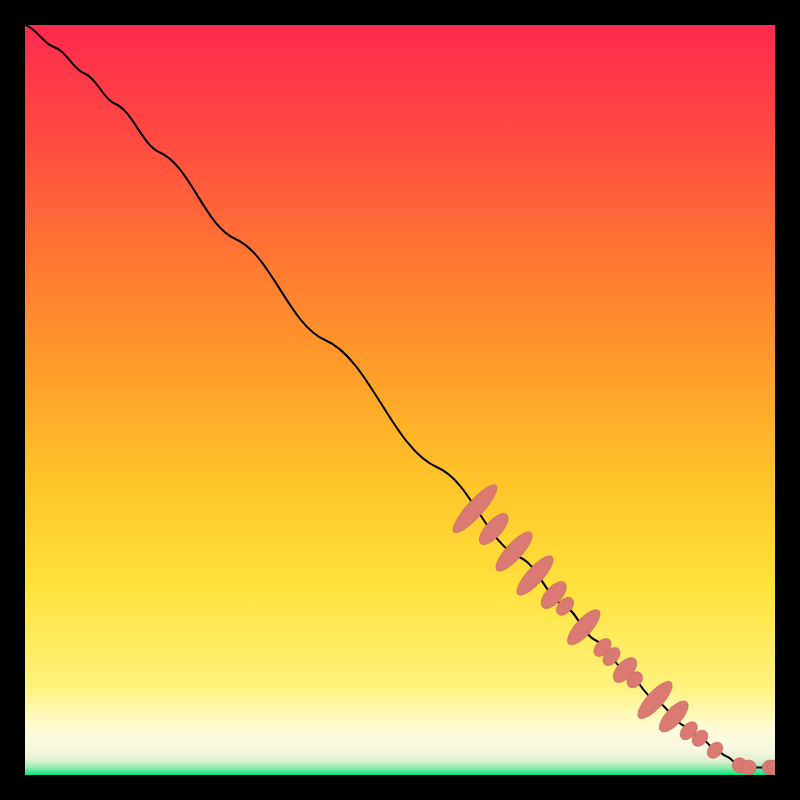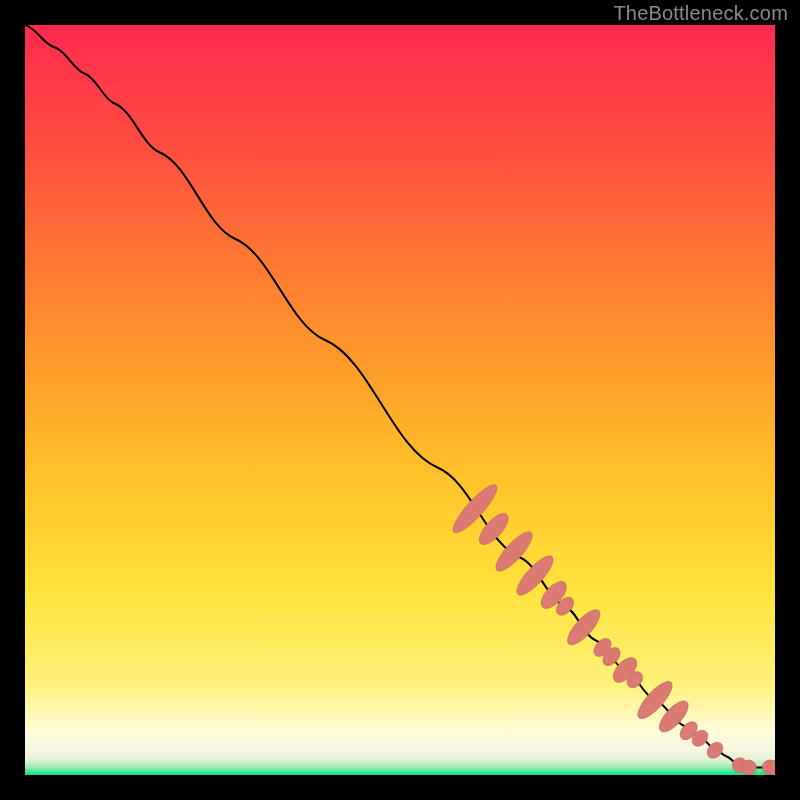--- a/index.html
+++ b/index.html
@@ -33,21 +33,20 @@
     height: 750px;
     overflow: hidden;
   }
   svg { display: block; }
 </style>
 </head>
 <body>
 
 <div class="stage">
 
-  <div class="attribution">TheBottleneck.com</div>
 
   <div class="plot-area">
     <svg id="chart-svg" width="750" height="750" viewBox="0 0 750 750" preserveAspectRatio="none">
       <defs>
         <linearGradient id="bg-grad" x1="0" y1="1" x2="0" y2="0">
             <stop offset="0.00%" stop-color="#00e57f"></stop>
             <stop offset="1.00%" stop-color="#96ecb0"></stop>
             <stop offset="2.00%" stop-color="#e3f1d2"></stop>
             <stop offset="3.50%" stop-color="#f8f7e0"></stop>
             <stop offset="6.00%" stop-color="#fffbd7"></stop>

